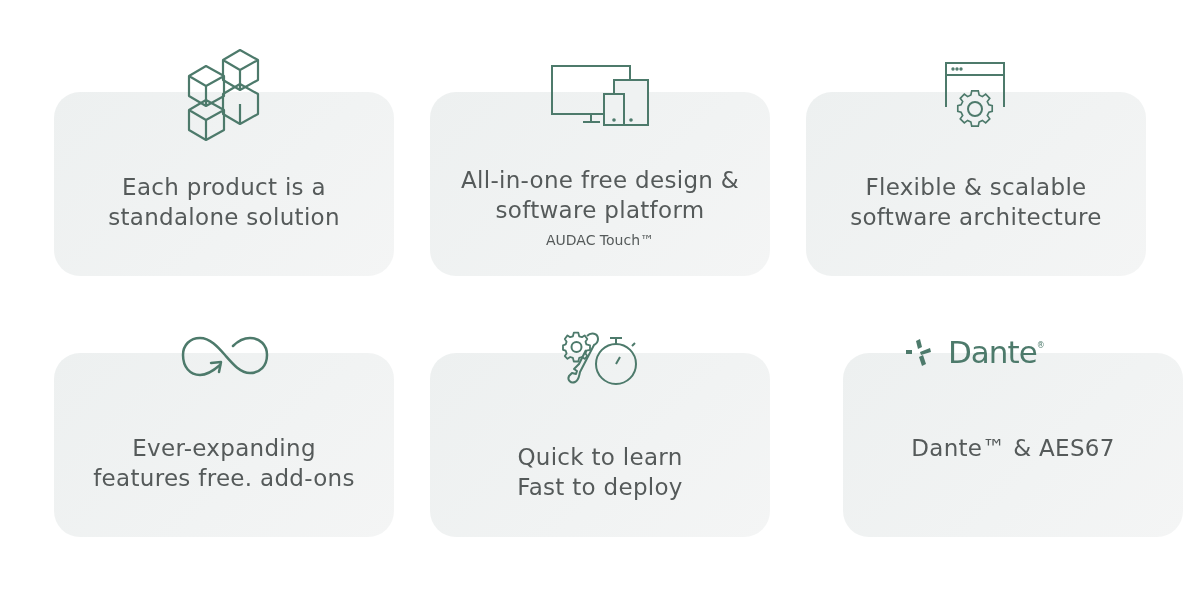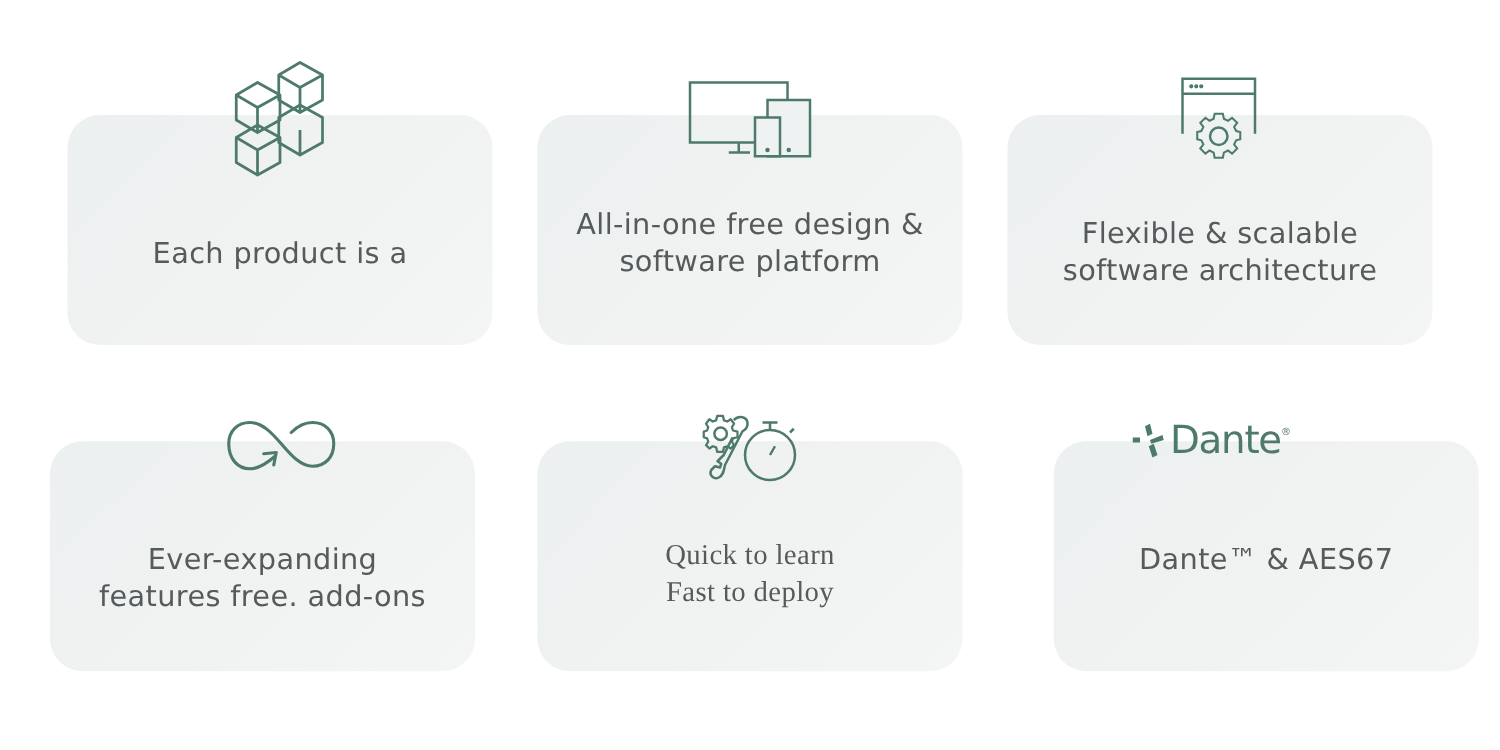--- a/index.html
+++ b/index.html
@@ -1,32 +1,33 @@
 <!DOCTYPE html>
 <html><head>
 <meta charset="utf-8">
 <style>
   html, body { margin:0; padding:0; background:#ffffff; }
   body { width:1200px; height:600px; position:relative; overflow:hidden; font-family:"DejaVu Sans", sans-serif; }
   .card { position:absolute; width:340px; height:184px; border-radius:26px;
     background:linear-gradient(135deg,#edf0f0 0%,#f1f3f3 60%,#f4f5f5 100%); }
   .c1 { left:54px; top:92px; } .c2 { left:430px; top:92px; } .c3 { left:806px; top:92px; }
-  .c4 { left:40px; top:353px; } .c5 { left:430px; top:353px; } .c6 { left:806px; top:353px;margin-left:37px; }
+  .c4 { left:54px; top:353px; } .c5 { left:430px; top:353px; } .c6 { left:806px; top:353px;margin-left:37px; }
   .icon { position:absolute; color:#4d7a6b; }
   .txt { position:absolute; left:0; width:340px; text-align:center; color:#555a5a;
     font-size:23px; line-height:30px; letter-spacing:0.3px; }
   .sub { position:absolute; left:0; width:340px; text-align:center; color:#555a5a; font-size:14px; }
   .line { display:block; }
 </style>
 </head>
 <body>
 
 <div class="card c1">
-  <div class="txt" style="top:80px;margin-top:16px;">
+  <div class="txt" style="top:80px;">
     <span class="line">Each product is a</span>
+    <span class="line">standalone solution</span>
   </div>
 </div>
 <svg class="icon" style="left:185px;top:46px;" width="80" height="100" viewBox="0 0 80 100" fill="none" stroke="#4d7a6b" stroke-width="2.2" stroke-linejoin="round">
   <g>
       <path d="M38 14 L55 4 L73 14 L73 34 L55 44 L38 34 Z M38 14 L55 24 L73 14 M55 24 L55 44"></path>
     </g>
   <g>
       <path d="M38 48 L55 38 L73 48 L73 68 L55 78 L38 68 Z M55 58 L55 78"></path>
     </g>
   <g>
@@ -35,20 +36,21 @@
   <g>
       <path d="M4 64 L21 54 L39 64 L39 84 L21 94 L4 84 Z M4 64 L21 74 L39 64 M21 74 L21 94"></path>
     </g>
 </svg>
 
 <div class="card c2">
   <div class="txt" style="top:73px;">
     <span class="line">All-in-one free design &amp;</span>
     <span class="line">software platform</span>
   </div>
+  <div class="sub" style="top:140px;">AUDAC Touch™</div>
 </div>
 <svg class="icon" style="left:550px;top:64px;" width="100" height="64" viewBox="0 0 100 64" fill="none" stroke="#4d7a6b" stroke-width="2">
   <rect x="2" y="2" width="78" height="48"></rect>
   <path d="M41 50 L41 57 M33 58 L50 58"></path>
   <rect x="64" y="16" width="34" height="45" fill="#eff2f2"></rect>
   <rect x="54" y="30" width="20" height="31" fill="#eff2f2"></rect>
   <circle cx="64" cy="56" r="0.8" fill="#4d7a6b"></circle>
     <circle cx="81" cy="56" r="0.8" fill="#4d7a6b"></circle>
 </svg>
 
@@ -75,21 +77,21 @@
     <span class="line">Ever-expanding</span>
     <span class="line">features free. add-ons</span>
   </div>
 </div>
 <svg class="icon" style="left:180px;top:335px;" width="90" height="42" viewBox="0 0 90 42" fill="none" stroke="#4d7a6b" stroke-width="2.5" stroke-linecap="round">
   <path d="M40 30 C32 37 26 40 20 40 C10 40 3 32 3 20 C3 10 10 3 20 3 C30 3 38 12 45 20 C52 28 60 38 70 38 C80 38 87 31 87 20 C87 10 80 3 70 3 C63 3 58 6 53 11"></path>
   <path d="M31 28 L41 27 L39 37" stroke-linejoin="round"></path>
 </svg>
 
 <div class="card c5">
-  <div class="txt" style="top:76px;font-family:Liberation Serif, serif;">
+  <div class="txt" style="top:89px;">
     <span class="line">Quick to learn</span>
     <span class="line">Fast to deploy</span>
   </div>
 </div>
 <svg class="icon" style="left:560px;top:328px;" width="80" height="60" viewBox="0 0 80 60" fill="none" stroke="#4d7a6b" stroke-width="2" stroke-linejoin="round">
   <g>
     <path d="M12 3 L17 3 L18 7 L21 8 L24 6 L27 10 L25 13 L26 16 L30 17 L30 22 L26 23 L25 26 L27 29 L24 32 L21 30 L18 31 L17 35 L12 35 L11 31 L8 30 L5 32 L2 29 L4 26 L3 23 L0 22 L0 17 L3 16 L4 13 L2 10 L5 6 L8 8 L11 7 Z" transform="translate(3,2) scale(0.9)"></path>
     <circle cx="16.5" cy="19" r="5"></circle>
   </g>
   <path d="M27 8 C31 4 38 5 38 11 C38 14 36 16 34 17 L20 44 C19 48 19 52 15 54 C11 56 7 52 9 48 L12 45 L16 46 L17 43 L14 41 L19 36 L26 22"></path>
@@ -104,15 +106,15 @@
     <span class="line">Dante™ &amp; AES67</span>
   </div>
 </div>
 <div class="icon" style="left:906px;top:334px;height:36px;display:flex;align-items:center;">
   <svg width="28" height="30" viewBox="0 0 28 30" fill="#4d7a6b">
     <rect x="0" y="13" width="6" height="4"></rect>
     <path d="M10 4 L14 2 L16 10 L12 12 Z"></path>
     <path d="M14 15 L24 11 L25 15 L15 18 Z"></path>
     <path d="M13 20 L17 18 L20 27 L16 29 Z"></path>
   </svg>
-  <span style="font-family:'DejaVu Sans',sans-serif;font-size:31px;color:#4d7a6b;letter-spacing:-1px;margin-left:2px;">Dante</span>
+  <span style="font-family:'DejaVu Sans',sans-serif;font-size:31px;color:#4d7a6b;letter-spacing:-1px;margin-left:14px;">Dante</span>
   <span style="font-size:8px;color:#4d7a6b;align-self:flex-start;margin-top:7px;">®</span>
 </div>
 
 </body></html>

